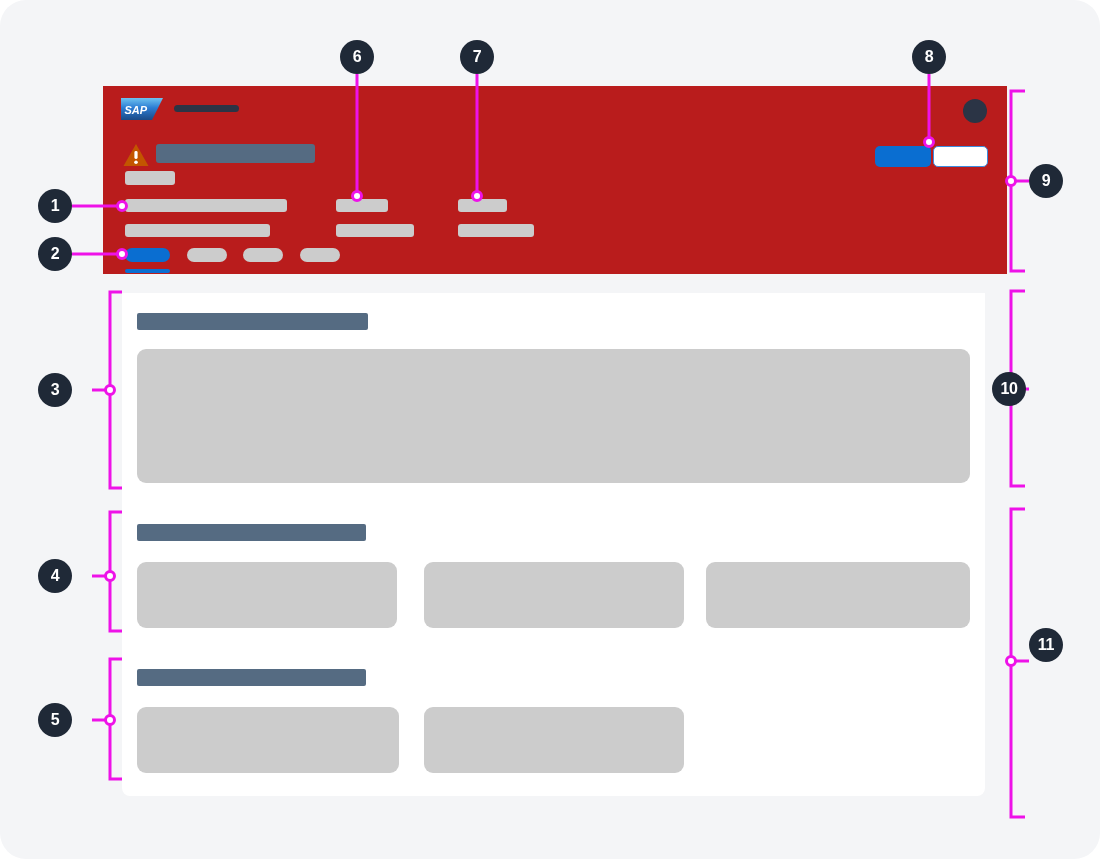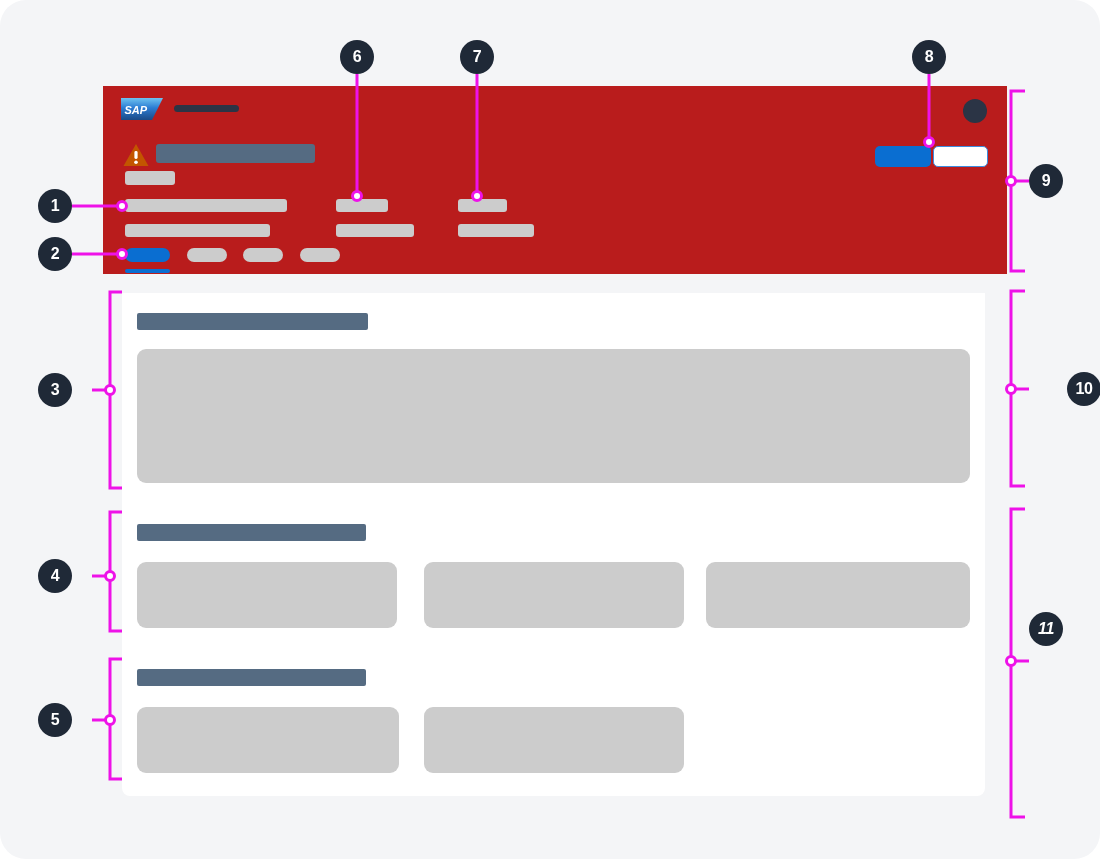--- a/index.html
+++ b/index.html
@@ -212,16 +212,16 @@
 
   <div class="badge" style="left:38px;  top:189px;">1</div>
   <div class="badge" style="left:38px;  top:237px;">2</div>
   <div class="badge" style="left:38px;  top:373px;">3</div>
   <div class="badge" style="left:38px;  top:559px;">4</div>
   <div class="badge" style="left:38px;  top:703px;">5</div>
   <div class="badge" style="left:340px; top:40px;">6</div>
   <div class="badge" style="left:460px; top:40px;">7</div>
   <div class="badge" style="left:912px; top:40px;">8</div>
   <div class="badge" style="left:1029px;top:164px;">9</div>
-  <div class="badge" style="left:1067px;top:372px;">10</div>
-  <div class="badge" style="left:1029px;top:612px;font-style:italic;">11</div>
+  <div class="badge" style="left:992px;top:372px;">10</div>
+  <div class="badge" style="left:1029px;top:628px;">11</div>
 
 </div>
 
 </body></html>

